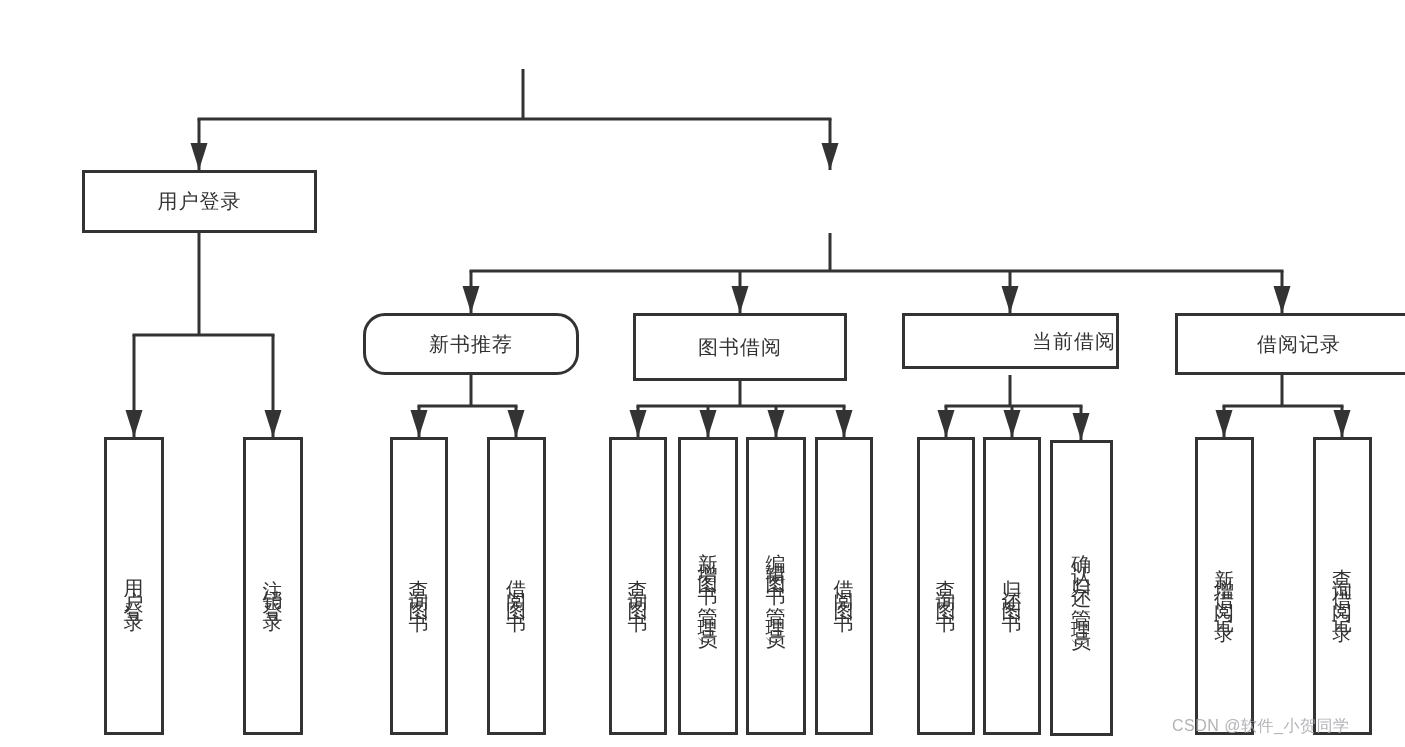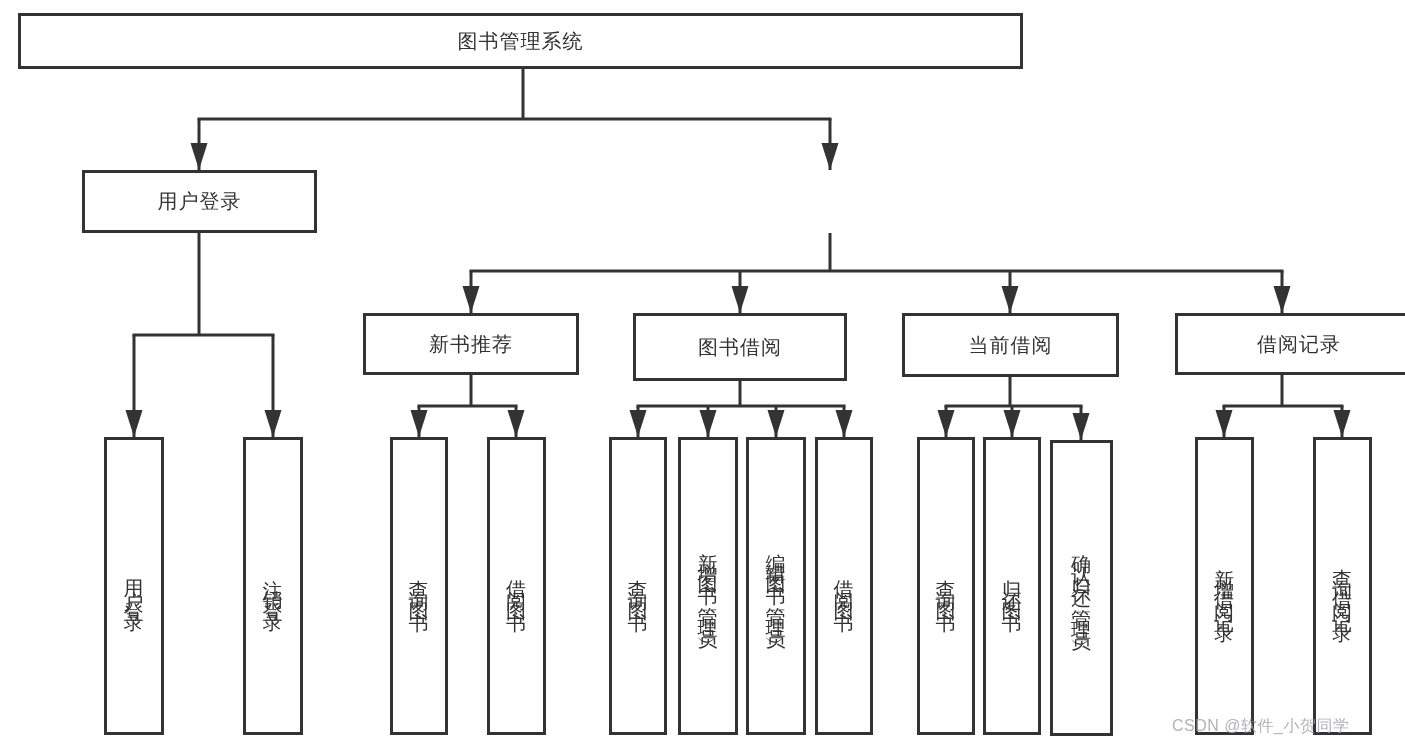--- a/index.html
+++ b/index.html
@@ -100,35 +100,32 @@
       <path d="M1012,406 V437" marker-end="url(#arrow)"></path>
       <path d="M1081,406 V440" marker-end="url(#arrow)"></path>
 
       <path d="M1282,375 V406"></path>
       <path d="M1222.5,406 H1343.5"></path>
       <path d="M1224,406 V437" marker-end="url(#arrow)"></path>
       <path d="M1342,406 V437" marker-end="url(#arrow)"></path>
     </g>
   </svg>
 
-  <div class="node" style="left:18px; top:13px; width:1005px; height:56px;">
-    <span class="hlabel">图书管理系统</span>
-  </div>
 
   <div class="node" style="left:82px; top:170px; width:235px; height:63px;">
     <span class="hlabel">用户登录</span>
   </div>
 
-  <div class="node" style="left:363px; top:313px; width:216px; height:62px;">
+  <div class="node" style="left:363px; top:313px; width:216px; height:62px;border-radius:22px;">
     <span class="hlabel">新书推荐</span>
   </div>
   <div class="node" style="left:633px; top:313px; width:214px; height:68px;">
     <span class="hlabel">图书借阅</span>
   </div>
-  <div class="node" style="left:902px; top:313px; width:217px; height:64px;">
+  <div class="node" style="left:902px; top:313px; width:217px; height:56px;justify-content:flex-end;">
     <span class="hlabel">当前借阅</span>
   </div>
   <div class="node" style="left:1175px; top:313px; width:248px; height:62px;font-family:Liberation Serif, serif;">
     <span class="hlabel">借阅记录</span>
   </div>
 
   <div class="node" style="left:104px; top:437px; width:60px; height:298px;">
     <span class="vlabel">用户登录</span>
   </div>
   <div class="node" style="left:243px; top:437px; width:60px; height:298px;">

